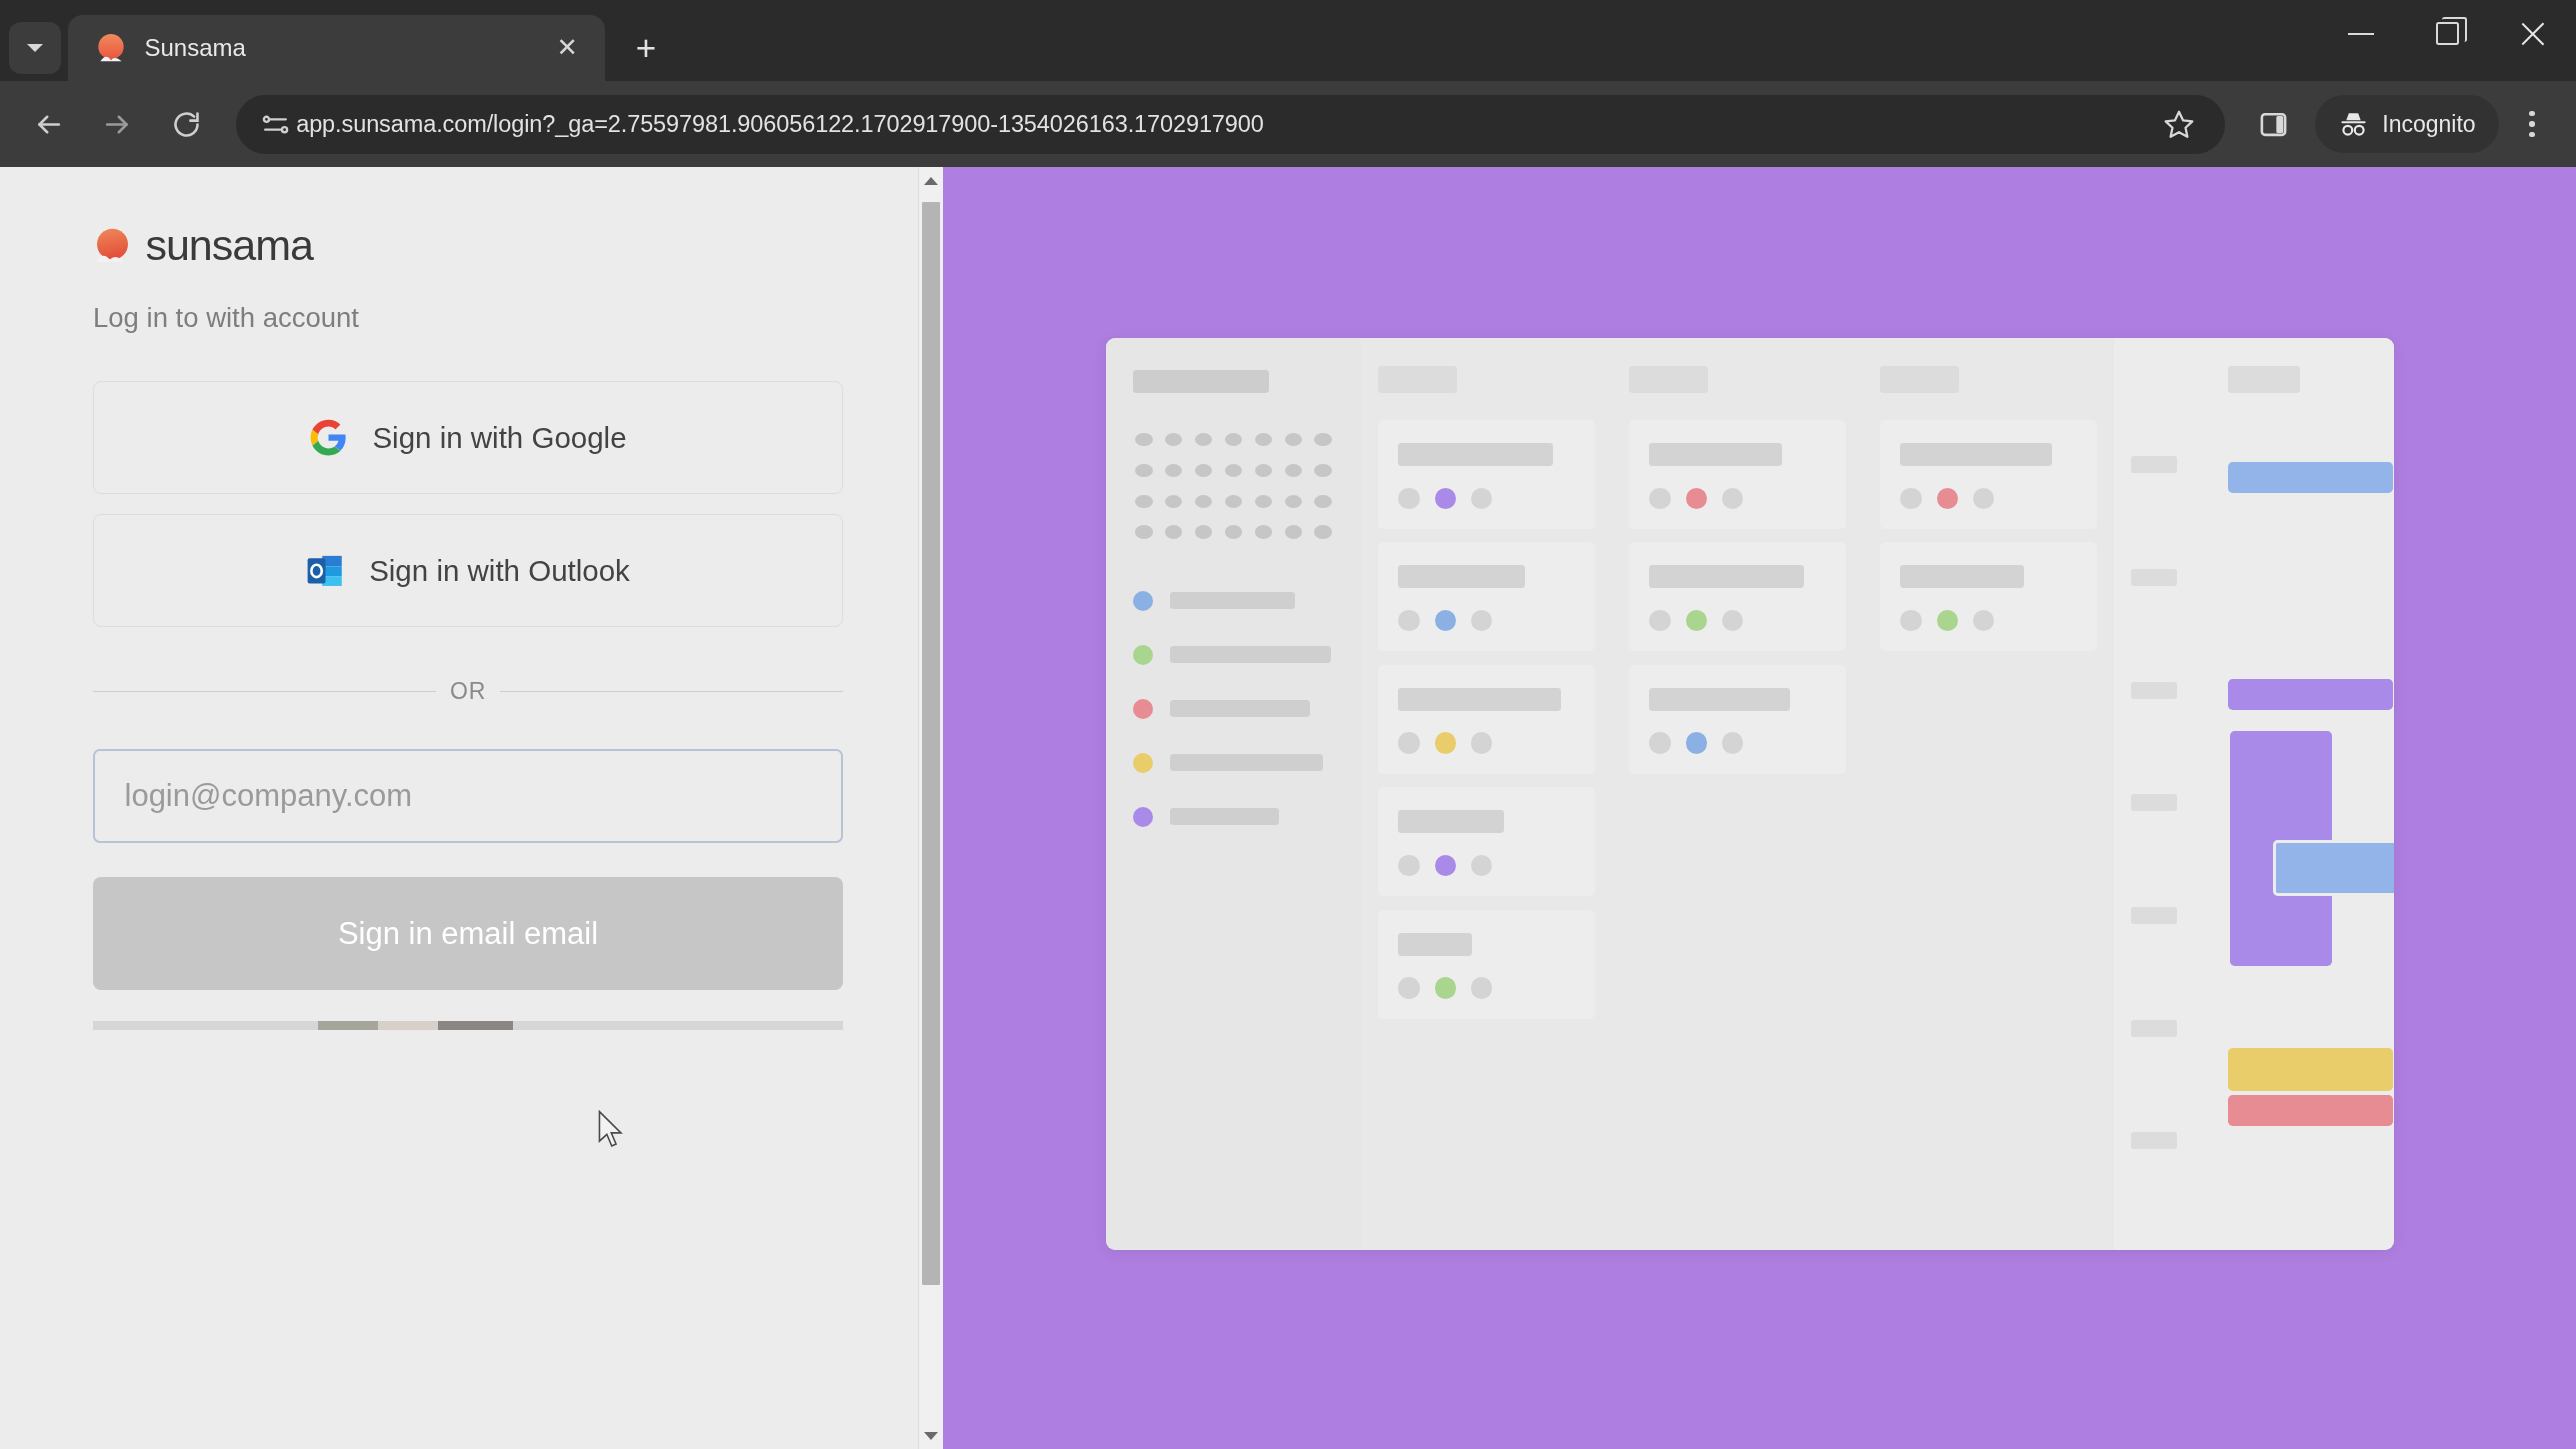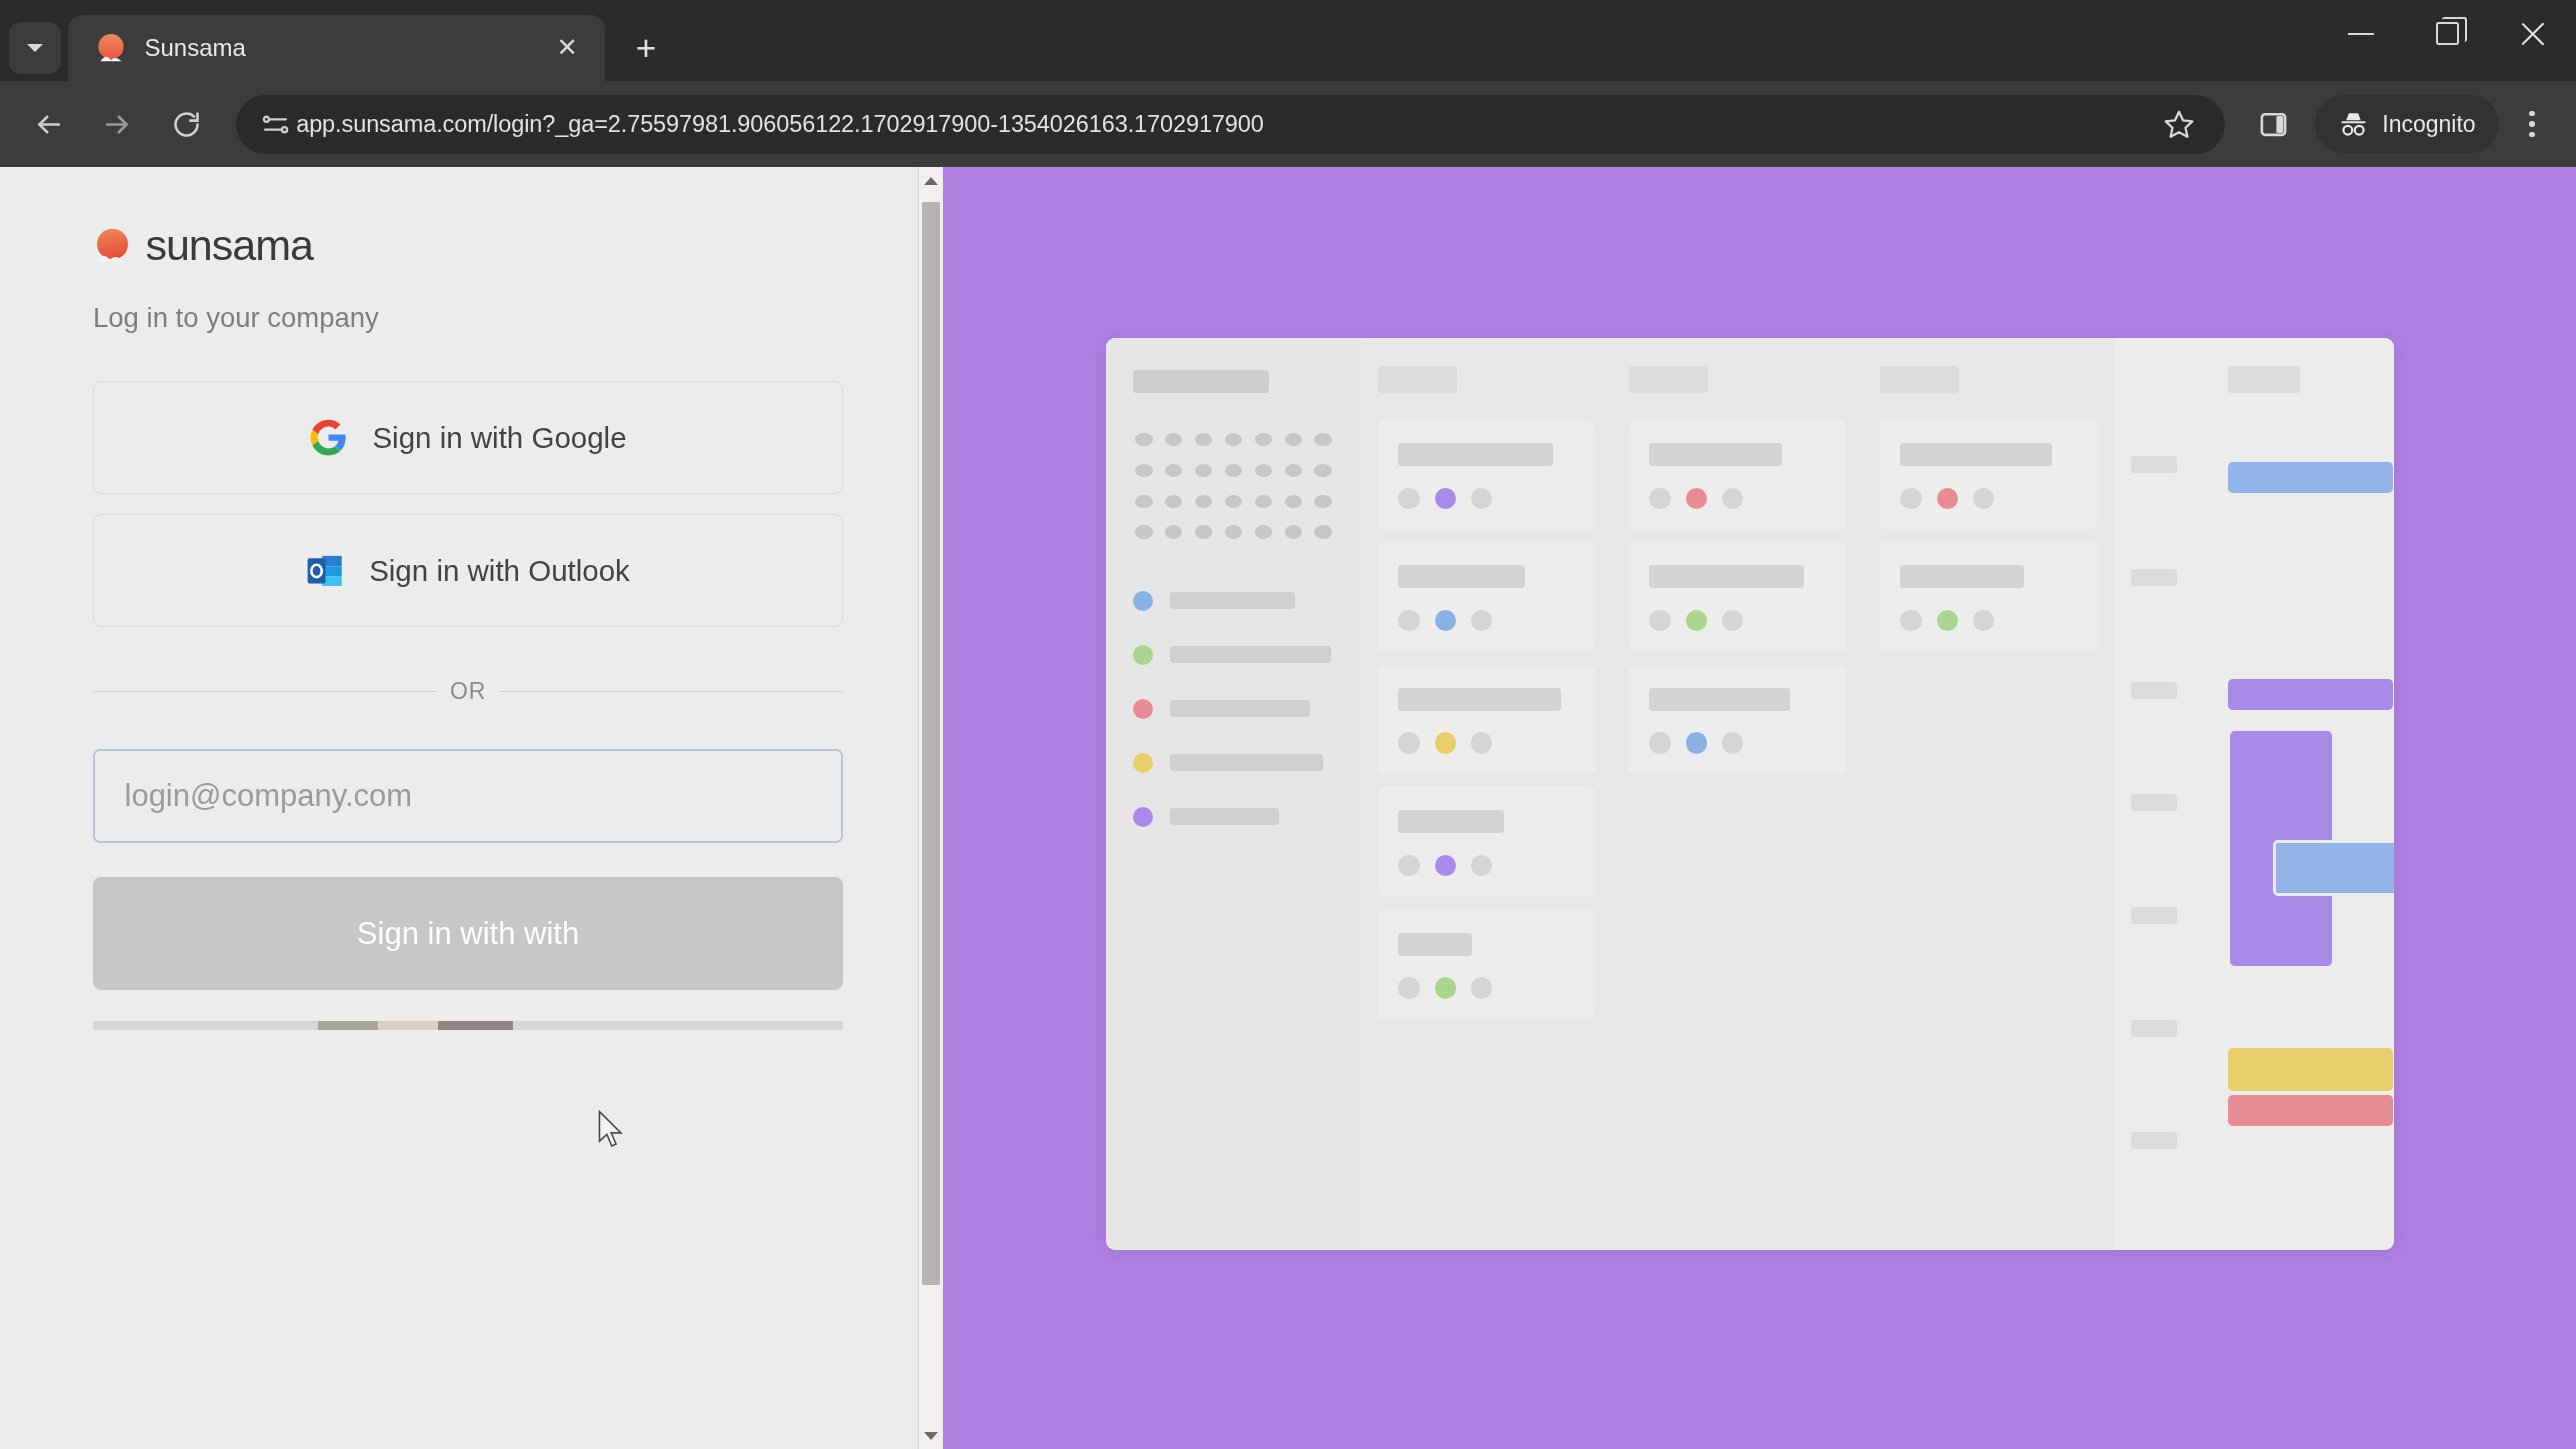--- a/index.html
+++ b/index.html
@@ -282,21 +282,21 @@
                     <stop offset="1" stop-color="#e34f3a"></stop>
               </linearGradient>
                 </defs>
               <circle cx="29" cy="27" r="23" fill="url(#lg)"></circle>
               <path d="M4 53 q11 -16 21 -3 q8 -9 21 3 z" fill="#f2f2f2"></path>
             </svg>
           </span>
           <span class="logo-word">sunsama</span>
         </div>
 
-        <div class="sub">Log in to your company</div>
+        <div class="sub">Log in to with account</div>
 
         <div class="oauth-btn">
           <svg viewBox="0 0 48 48" width="39" height="39">
             <path fill="#4285F4" d="M45.1 24.5c0-1.6-.1-2.8-.4-4.1H24v7.5h12.1c-.2 2-1.6 5-4.5 7l6.9 5.4c4.1-3.8 6.6-9.4 6.6-15.8z"></path>
             <path fill="#34A853" d="M24 46c6 0 11-2 14.6-5.4l-6.9-5.4c-1.9 1.3-4.4 2.2-7.7 2.2-5.9 0-10.9-3.9-12.6-9.3l-7.2 5.6C7.8 41 15.3 46 24 46z"></path>
             <path fill="#FBBC05" d="M11.4 28.1c-.5-1.3-.7-2.7-.7-4.1s.3-2.8.7-4.1l-7.2-5.6C2.8 17.1 2 20.4 2 24s.8 6.9 2.2 9.7l7.2-5.6z"></path>
             <path fill="#EA4335" d="M24 10.6c3.3 0 6.2 1.2 8.5 3.4l6.1-6.1C34.9 4.3 30 2 24 2 15.3 2 7.8 7 4.2 14.3l7.2 5.6C13.1 14.5 18.1 10.6 24 10.6z"></path>
           </svg>
           <span class="oauth-label">Sign in with Google</span>
         </div>
@@ -316,21 +316,21 @@
           <span class="or-line"></span>
           <span class="or-text">OR</span>
           <span class="or-line"></span>
         </div>
 
         <div class="field focused">
           <span>login@company.com</span>
         </div>
 
         <div class="submit-btn">
-          <span>Sign in with with</span>
+          <span>Sign in email email</span>
         </div>
 
         <div class="below-fold"></div>
       </div>
 
       <div class="pscroll">
         <div class="ps-arrow">
             <span class="ps-up"></span>
           </div>
         <div class="ps-thumb"></div>

